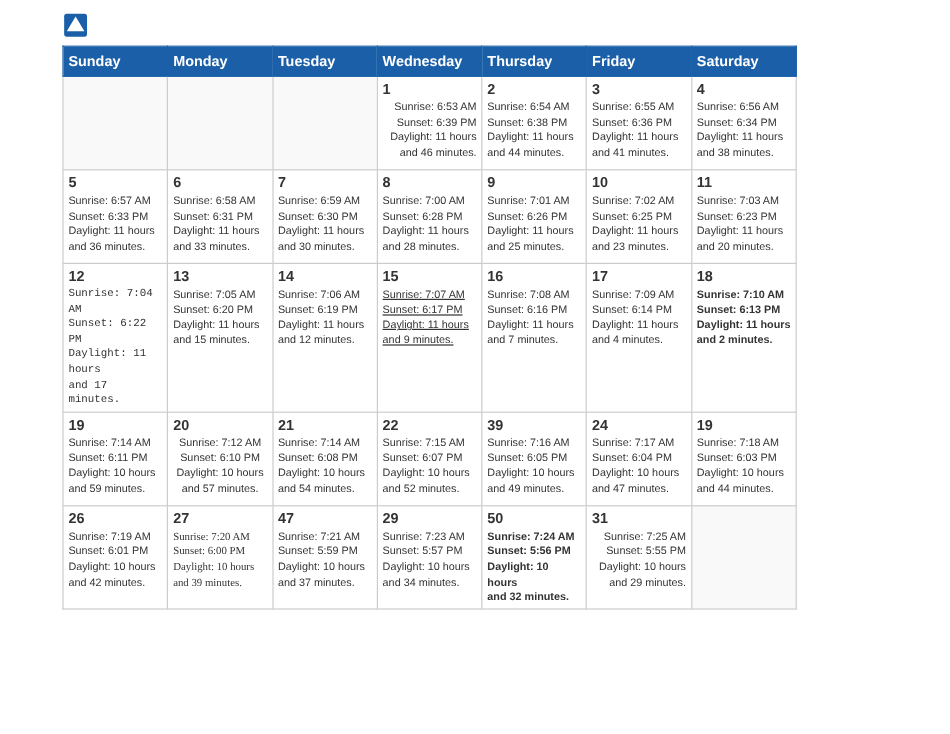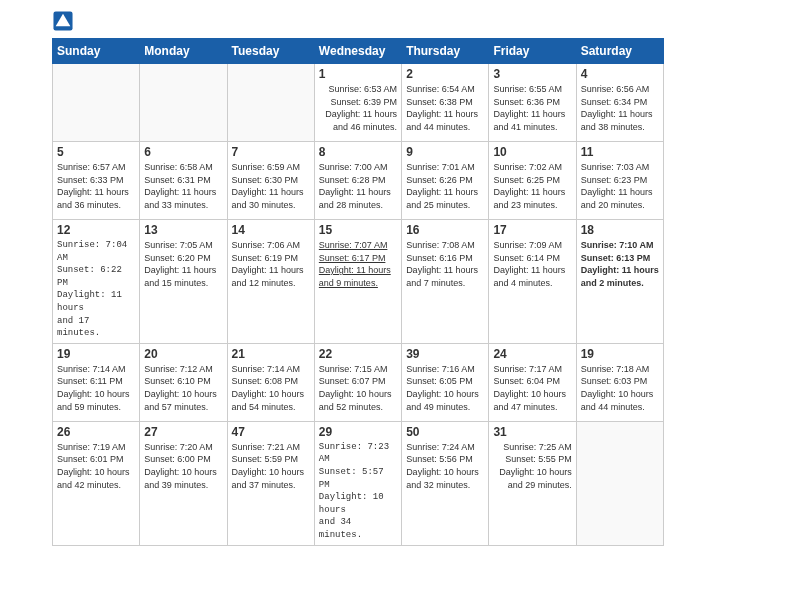--- a/index.html
+++ b/index.html
@@ -263,21 +263,21 @@
         <tr>
           <td>
             <span class="day-num">19</span>
             <div class="day-info" style="white-space: pre-line;">Sunrise: 7:14 AM
 Sunset: 6:11 PM
 Daylight: 10 hours
 and 59 minutes.</div>
           </td>
           <td>
             <span class="day-num">20</span>
-            <div class="day-info" style="white-space: pre-line;">Sunrise: 7:12 AM
+            <div class="day-info" style="white-space: pre-line; text-align: center;">Sunrise: 7:12 AM
 Sunset: 6:10 PM
 Daylight: 10 hours
 and 57 minutes.</div>
           </td>
           <td>
             <span class="day-num">21</span>
             <div class="day-info" style="white-space: pre-line;">Sunrise: 7:14 AM
 Sunset: 6:08 PM
 Daylight: 10 hours
 and 54 minutes.</div>
@@ -314,42 +314,42 @@
         <tr>
           <td>
             <span class="day-num">26</span>
             <div class="day-info" style="white-space: pre-line;">Sunrise: 7:19 AM
 Sunset: 6:01 PM
 Daylight: 10 hours
 and 42 minutes.</div>
           </td>
           <td>
             <span class="day-num">27</span>
-            <div class="day-info" style="white-space: pre-line;">Sunrise: 7:20 AM
+            <div class="day-info" style="white-space: pre-line; font-family: Liberation Serif, serif;">Sunrise: 7:20 AM
 Sunset: 6:00 PM
 Daylight: 10 hours
 and 39 minutes.</div>
           </td>
           <td>
             <span class="day-num">47</span>
             <div class="day-info" style="white-space: pre-line;">Sunrise: 7:21 AM
 Sunset: 5:59 PM
 Daylight: 10 hours
 and 37 minutes.</div>
           </td>
           <td>
             <span class="day-num">29</span>
-            <div class="day-info" style="white-space: pre-line; font-family: Liberation Mono, monospace;">Sunrise: 7:23 AM
+            <div class="day-info" style="white-space: pre-line;">Sunrise: 7:23 AM
 Sunset: 5:57 PM
 Daylight: 10 hours
 and 34 minutes.</div>
           </td>
           <td>
             <span class="day-num">50</span>
-            <div class="day-info" style="white-space: pre-line;">Sunrise: 7:24 AM
+            <div class="day-info" style="white-space: pre-line; font-weight: bold;">Sunrise: 7:24 AM
 Sunset: 5:56 PM
 Daylight: 10 hours
 and 32 minutes.</div>
           </td>
           <td>
             <span class="day-num">31</span>
             <div class="day-info" style="white-space: pre-line; text-align: right;">Sunrise: 7:25 AM
 Sunset: 5:55 PM
 Daylight: 10 hours
 and 29 minutes.</div>

